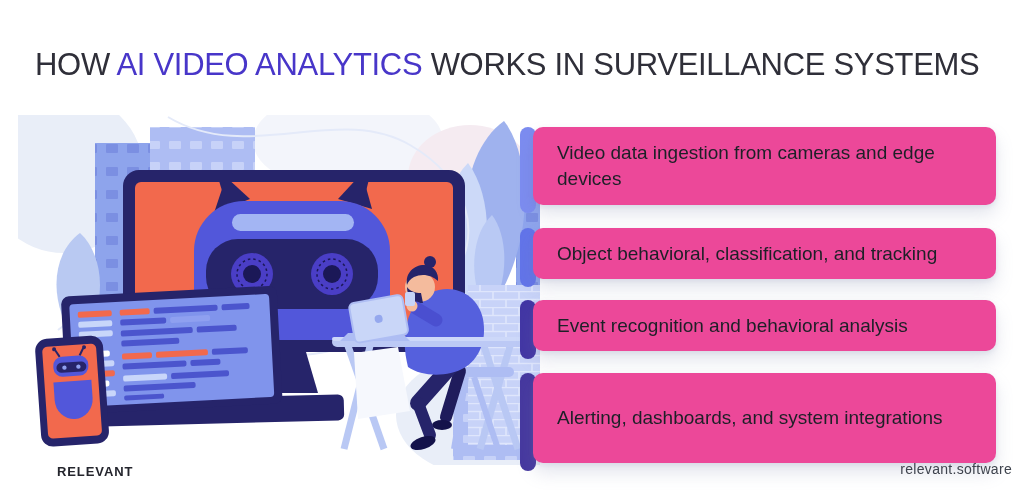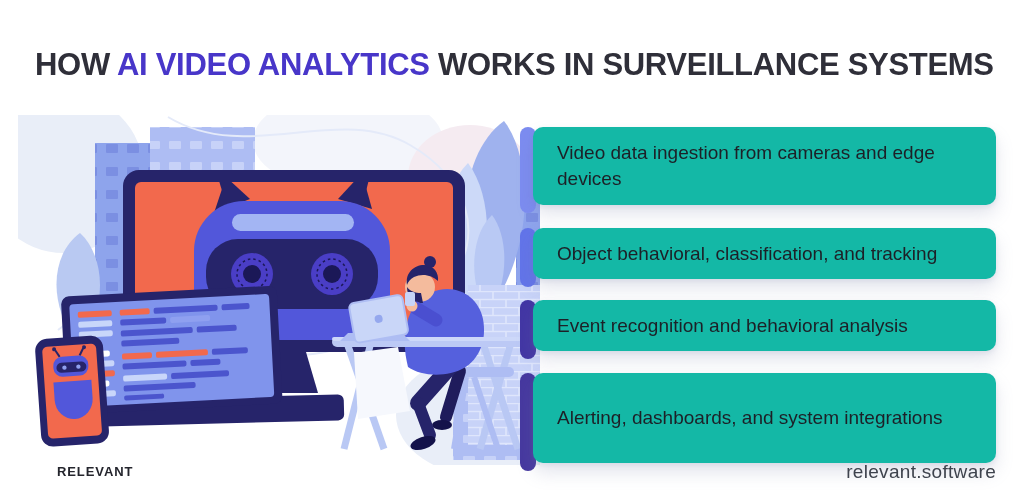--- a/index.html
+++ b/index.html
@@ -3,51 +3,51 @@
 <meta charset="utf-8">
 <style>
   html,body{margin:0;padding:0;background:#fff;}
   #page{
     position:relative;width:1024px;height:495px;overflow:hidden;background:#ffffff;
     font-family:"Liberation Sans", sans-serif;
   }
   
   #title{
     position:absolute;left:35px;top:24px;width:965px;
-    font-size:31px;font-weight:700;line-height:40px;letter-spacing:-0.3px;
+    font-size:31px;font-weight:400;line-height:40px;letter-spacing:-0.3px;
     color:#2f2f39;
   }
   
   .card{position:absolute;left:520px;right:28px;}
   .card .bar{
     position:absolute;left:0;top:0;width:16px;height:calc(100% + 8px);
     border-radius:8px;background:#7c8cf0;
   }
   .card .card-white{
-    position:absolute;left:13px;top:0;right:0;bottom:0;background:#14b8a6;
+    position:absolute;left:13px;top:0;right:0;bottom:0;background:#ec4899;
     border-radius:10px;
     box-shadow:0 10px 18px rgba(120,130,170,0.20), 0 2px 5px rgba(120,130,170,0.14);
     display:flex;align-items:center;
   }
   .card .card-white p{
     margin:0;padding:0 12px 0 24px;font-size:19px;line-height:26px;color:#1d2027;
   }
   #card-1{top:127px;height:78px;}
   #card-2{top:228px;height:51px;}
   #card-3{top:300px;height:51px;}
   #card-4{top:373px;height:90px;padding-left:28px;}
   
   #illus{position:absolute;left:18px;top:115px;width:522px;height:350px;}
   
   #brand{
     position:absolute;left:57px;top:464px;font-size:13px;font-weight:800;
     letter-spacing:0.9px;color:#24252d;
   }
   #website{
-    position:absolute;right:28px;top:461px;font-size:19px;color:#3e434d;letter-spacing:0.3px;
+    position:absolute;right:12px;top:461px;font-size:14px;color:#3e434d;letter-spacing:0.3px;
   }
 </style>
 </head>
 <body>
 
 <div id="page">
 
   <h1 id="title"><span>HOW </span><span style="color: rgb(72, 54, 201);">AI VIDEO ANALYTICS</span><span> WORKS IN SURVEILLANCE SYSTEMS</span></h1>
 
   <svg id="illus" viewBox="0 0 522 350" xmlns="http://www.w3.org/2000/svg">

